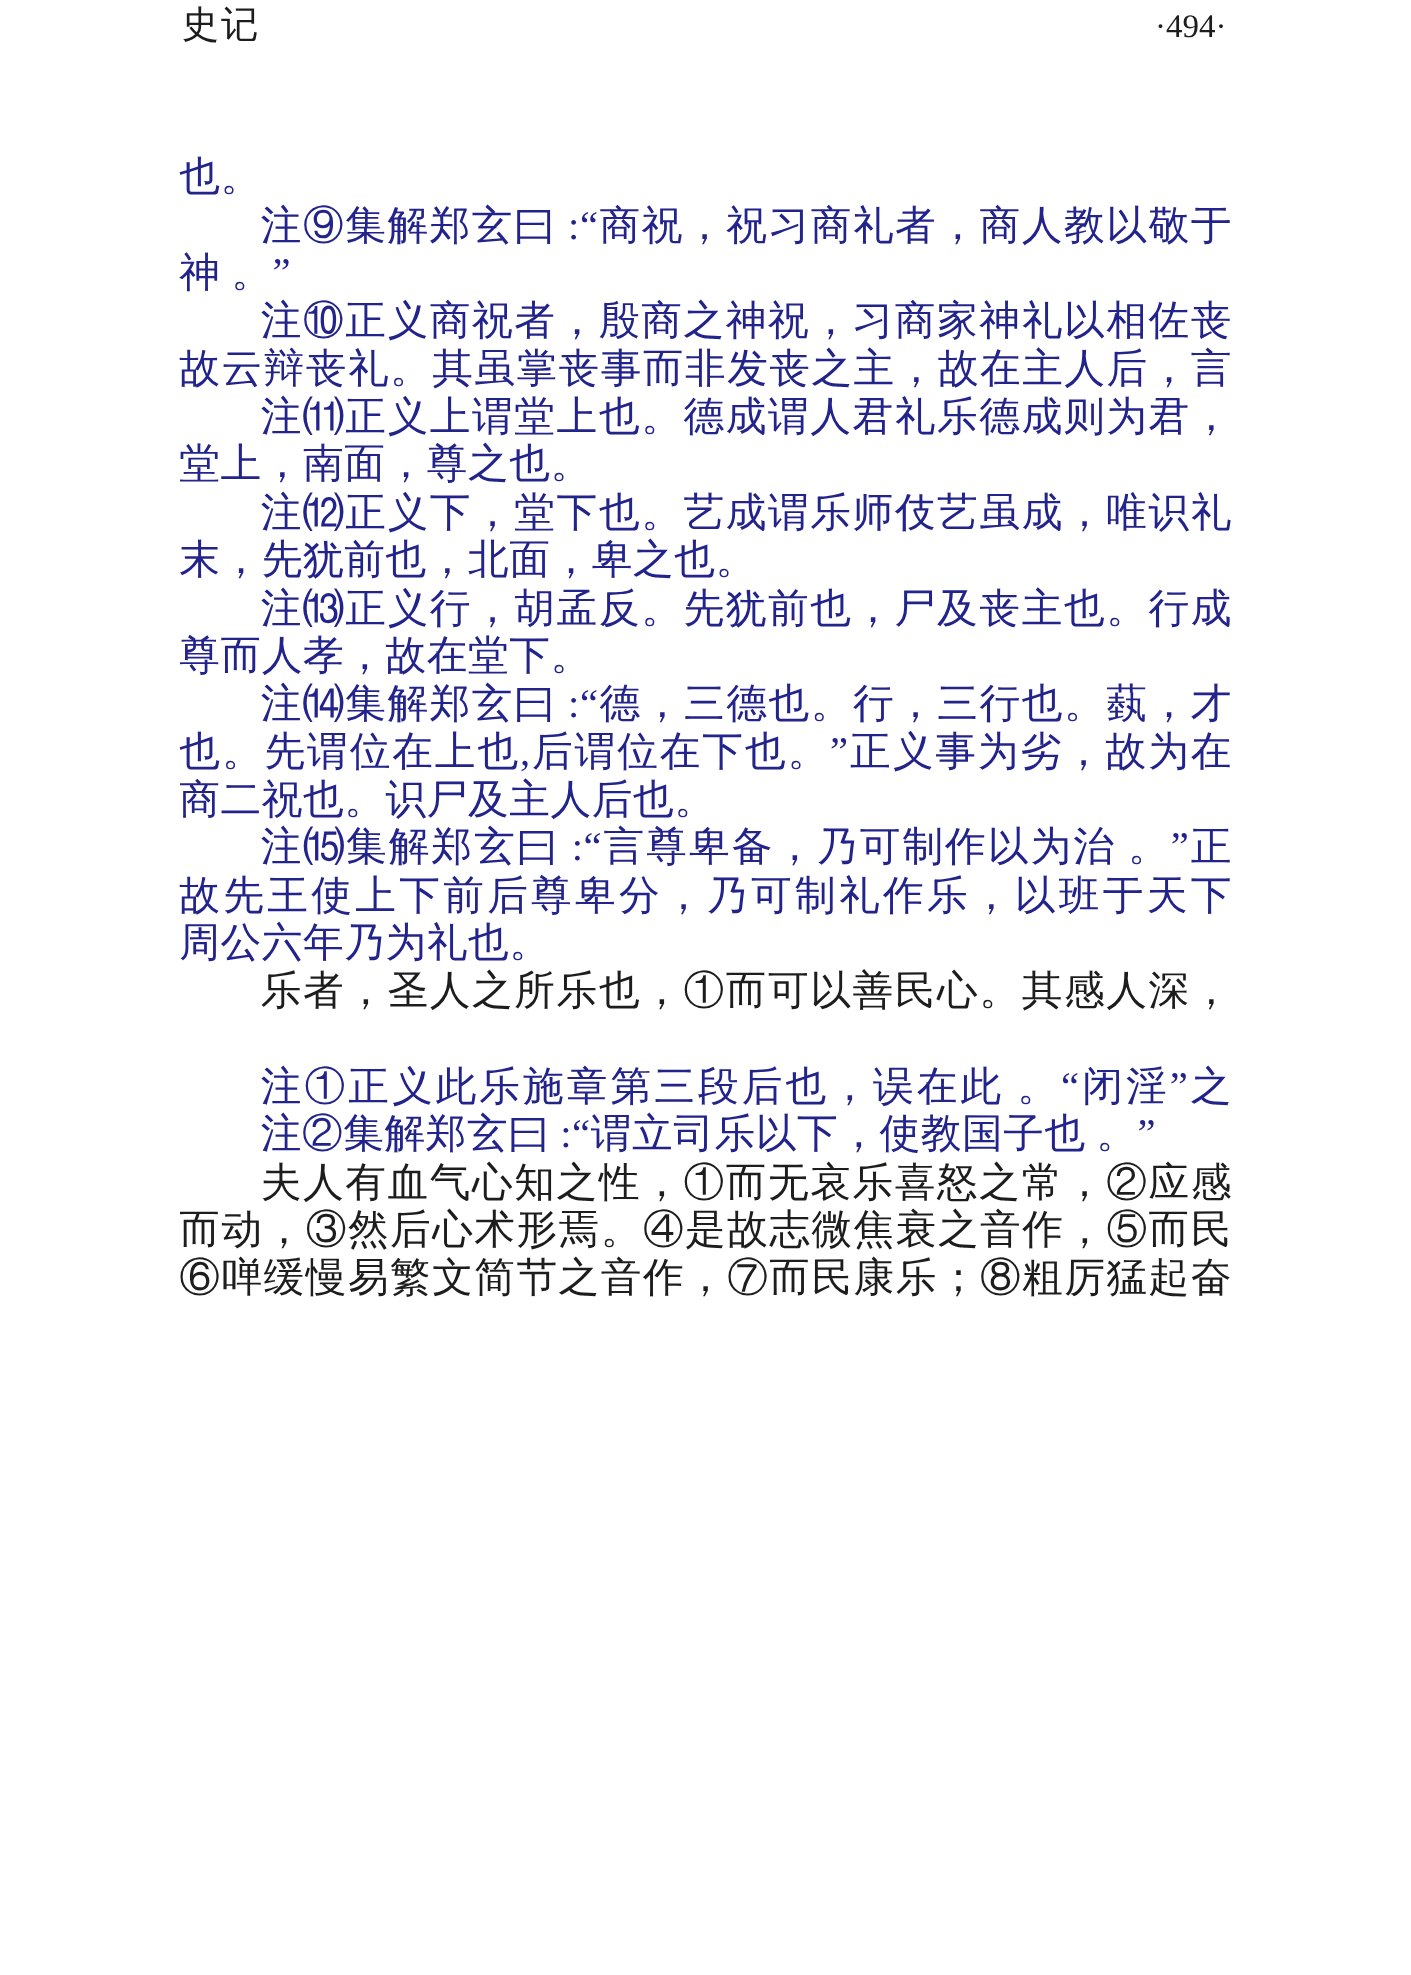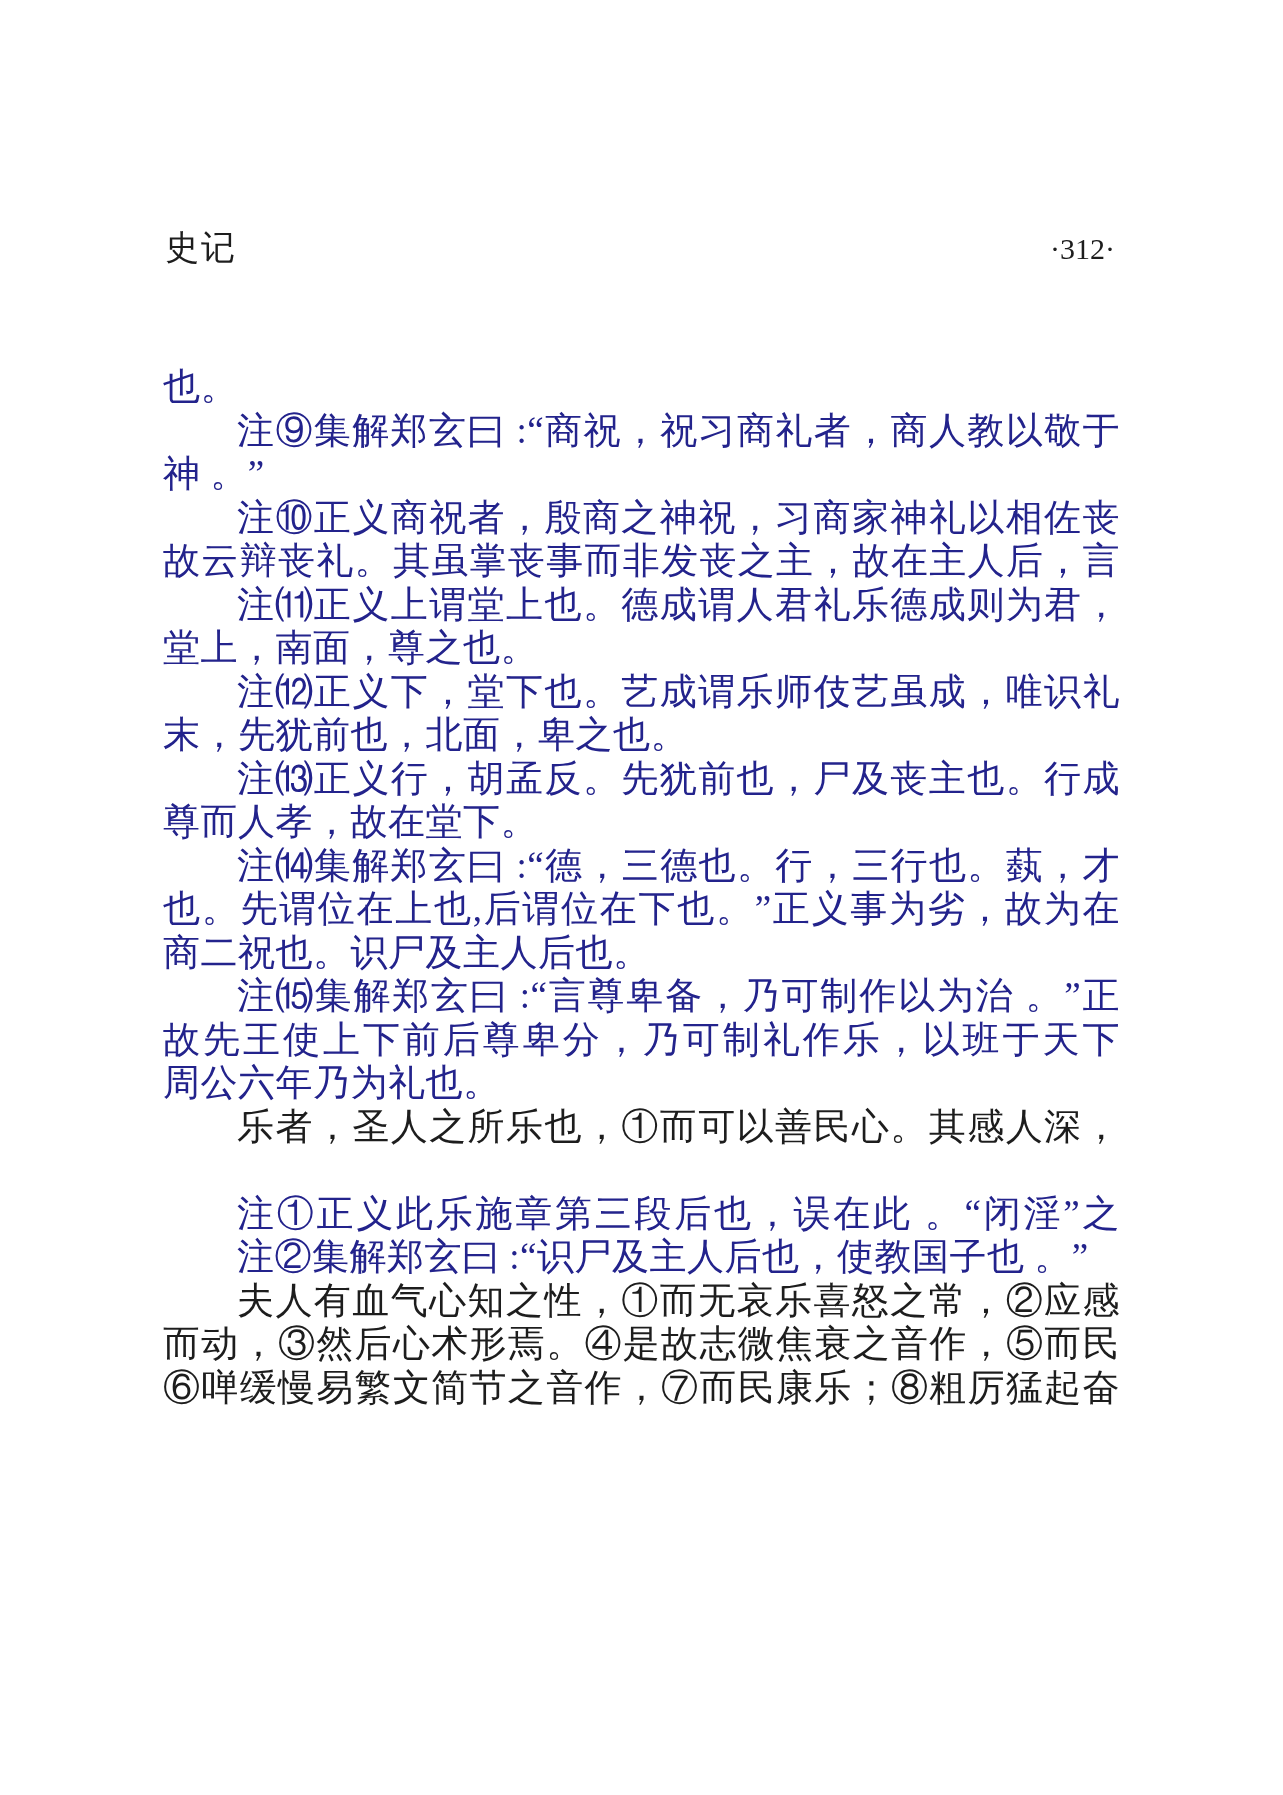--- a/index.html
+++ b/index.html
@@ -8,21 +8,20 @@
     background: #ffffff;
   }
   .page {
     position: relative;
     width: 1283px;
     height: 1795px;
     background: #ffffff;
     font-family: "Liberation Serif", serif;
     overflow: hidden;
     box-sizing: border-box;
-    padding-top: 225px;
   }
   .page-header {
     display: flex;
     justify-content: space-between;
     align-items: baseline;
     padding: 0 168px 0 165px;
     height: 44px;
     color: var(--body-color, #1d1d1d);
   }
   .book-title {
@@ -57,21 +56,21 @@
   .line.blue { color: var(--annotation-color, #23238c); }
   .line.black { color: var(--body-color, #1d1d1d); }
   .line.blank { height: 43.5px; }
 </style>
 </head>
 <body>
 
 <div class="page">
   <header class="page-header">
     <span class="book-title">史记</span>
-    <span class="page-number">·312·</span>
+    <span class="page-number">·494·</span>
   </header>
   <main class="page-body" id="page-body">
       <div class="line blue">也。</div>
       <div class="line blue indent fill">注⑨集解郑玄曰 :“商祝，祝习商礼者，商人教以敬于接</div>
       <div class="line blue">神 。”</div>
       <div class="line blue indent fill">注⑩正义商祝者，殷商之神祝，习商家神礼以相佐丧事，</div>
       <div class="line blue fill">故云辩丧礼。其虽掌丧事而非发丧之主，故在主人后，言立处</div>
       <div class="line blue indent fill">注⑾正义上谓堂上也。德成谓人君礼乐德成则为君，故居</div>
       <div class="line blue">堂上，南面，尊之也。</div>
       <div class="line blue indent fill">注⑿正义下，堂下也。艺成谓乐师伎艺虽成，唯识礼乐之</div>
@@ -80,18 +79,18 @@
       <div class="line blue">尊而人孝，故在堂下。</div>
       <div class="line blue indent fill">注⒁集解郑玄曰 :“德，三德也。行，三行也。蓺，才伎</div>
       <div class="line blue fill">也。先谓位在上也,后谓位在下也。”正义事为劣，故为在宗、</div>
       <div class="line blue">商二祝也。识尸及主人后也。</div>
       <div class="line blue indent fill">注⒂集解郑玄曰 :“言尊卑备，乃可制作以为治 。”正义</div>
       <div class="line blue fill">故先王使上下前后尊卑分，乃可制礼作乐，以班于天下也。如</div>
       <div class="line blue">周公六年乃为礼也。</div>
       <div class="line black indent fill">乐者，圣人之所乐也，①而可以善民心。其感人深，其风</div>
       <div class="line blank">&nbsp;</div>
       <div class="line blue indent fill">注①正义此乐施章第三段后也，误在此 。“闭淫”之后，</div>
-      <div class="line blue indent">注②集解郑玄曰 :“识尸及主人后也，使教国子也 。”</div>
+      <div class="line blue indent">注②集解郑玄曰 :“谓立司乐以下，使教国子也 。”</div>
       <div class="line black indent fill">夫人有血气心知之性，①而无哀乐喜怒之常，②应感起物</div>
       <div class="line black fill">而动，③然后心术形焉。④是故志微焦衰之音作，⑤而民思忧；</div>
       <div class="line black fill">⑥啴缓慢易繁文简节之音作，⑦而民康乐；⑧粗厉猛起奋末广</div>
     </main>
 </div>
 
 </body></html>

